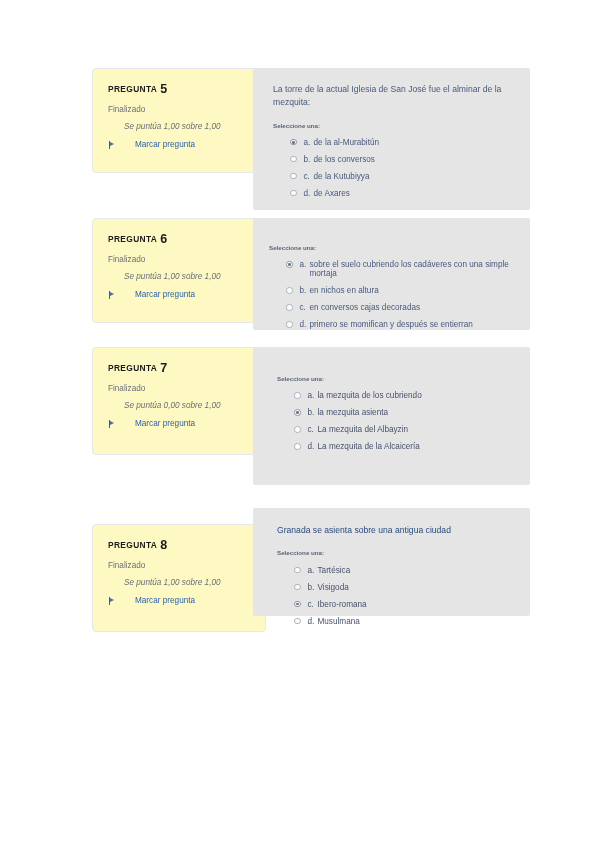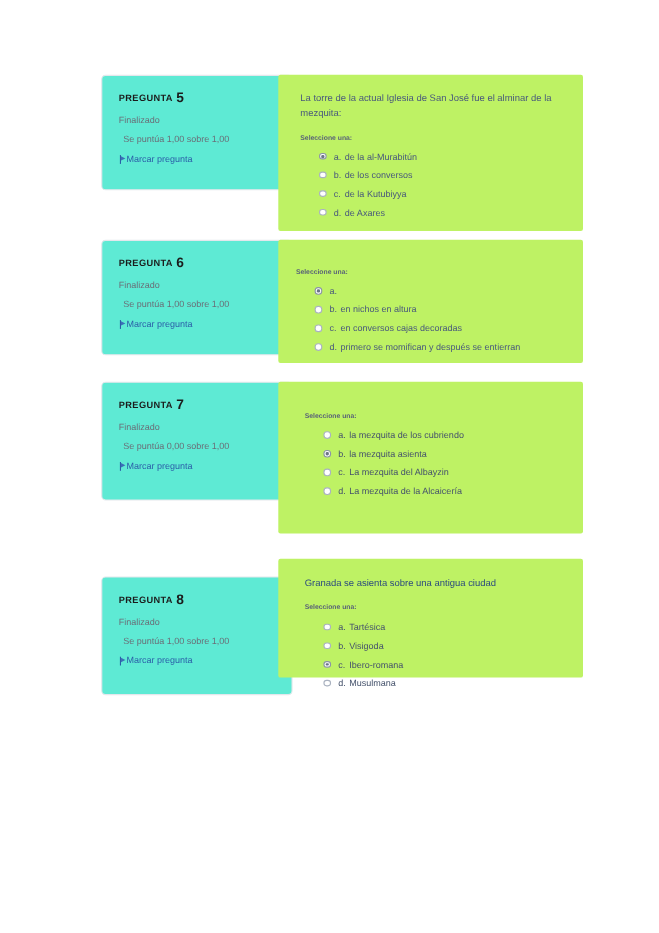--- a/index.html
+++ b/index.html
@@ -28,21 +28,21 @@
     position: absolute;
     left: 0;
     width: 599px;
   }
 
   
   .info-card {
     position: absolute;
     left: 92px;
     width: 143px;
-    background: #5eead4;
+    background: #fef9c3;
     border: 1px solid #e4e7ec;
     border-radius: 4px;
     padding: 14px 14px 14px 15px;
     box-sizing: content-box;
   }
 
   .info-card .qlabel {
     font-size: 8.4px;
     font-weight: bold;
     letter-spacing: 0.35px;
@@ -65,28 +65,29 @@
     color: #6a6f78;
     line-height: 1;
     margin: 0 0 9px 0;
     white-space: nowrap;
   }
 
   .info-card .grade {
     font-size: 8.2px;
     color: #6a6f78;
     line-height: 1;
-    margin: 0 0 10px 4px;
+    margin: 0 0 10px 16px;
     white-space: nowrap;
+    font-style: italic;
   }
 
   .info-card .flagrow {
     display: flex;
     align-items: center;
-    gap: 0;
+    gap: 20px;
     line-height: 1;
     white-space: nowrap;
   }
   .info-card .flag-icon {
     display: inline-block;
     width: 7px;
     height: 8px;
     position: relative;
     flex: 0 0 auto;
   }
@@ -114,21 +115,21 @@
     font-size: 8.2px;
     color: #2b5fa8;
     line-height: 1;
   }
 
   
   .qpanel {
     position: absolute;
     left: 253px;
     width: 277px;
-    background: #bef264;
+    background: #e5e5e5;
     border-radius: 2px;
     box-sizing: border-box;
   }
 
   .qpanel .qtext {
     font-size: 8.6px;
     color: #2b4a7e;
     line-height: 1.55;
     margin: 0;
     padding: 0;
@@ -263,20 +264,21 @@
         <span class="flaglabel">Marcar pregunta</span>
       </div>
     </div>
 
     <div class="qpanel" style="top:0px; height:112px; padding:14px 16px 0 16px;">
       <div class="selectone">Seleccione una:</div>
       <ul class="answers">
         <li class="answer">
           <span class="radio checked"></span>
           <span class="opt-letter">a.</span>
+          <span class="opt-text">sobre el suelo cubriendo los cadáveres con una simple mortaja</span>
         </li>
         <li class="answer">
           <span class="radio"></span>
           <span class="opt-letter">b.</span>
           <span class="opt-text">en nichos en altura</span>
         </li>
         <li class="answer">
           <span class="radio"></span>
           <span class="opt-letter">c.</span>
           <span class="opt-text">en conversos cajas decoradas</span>

